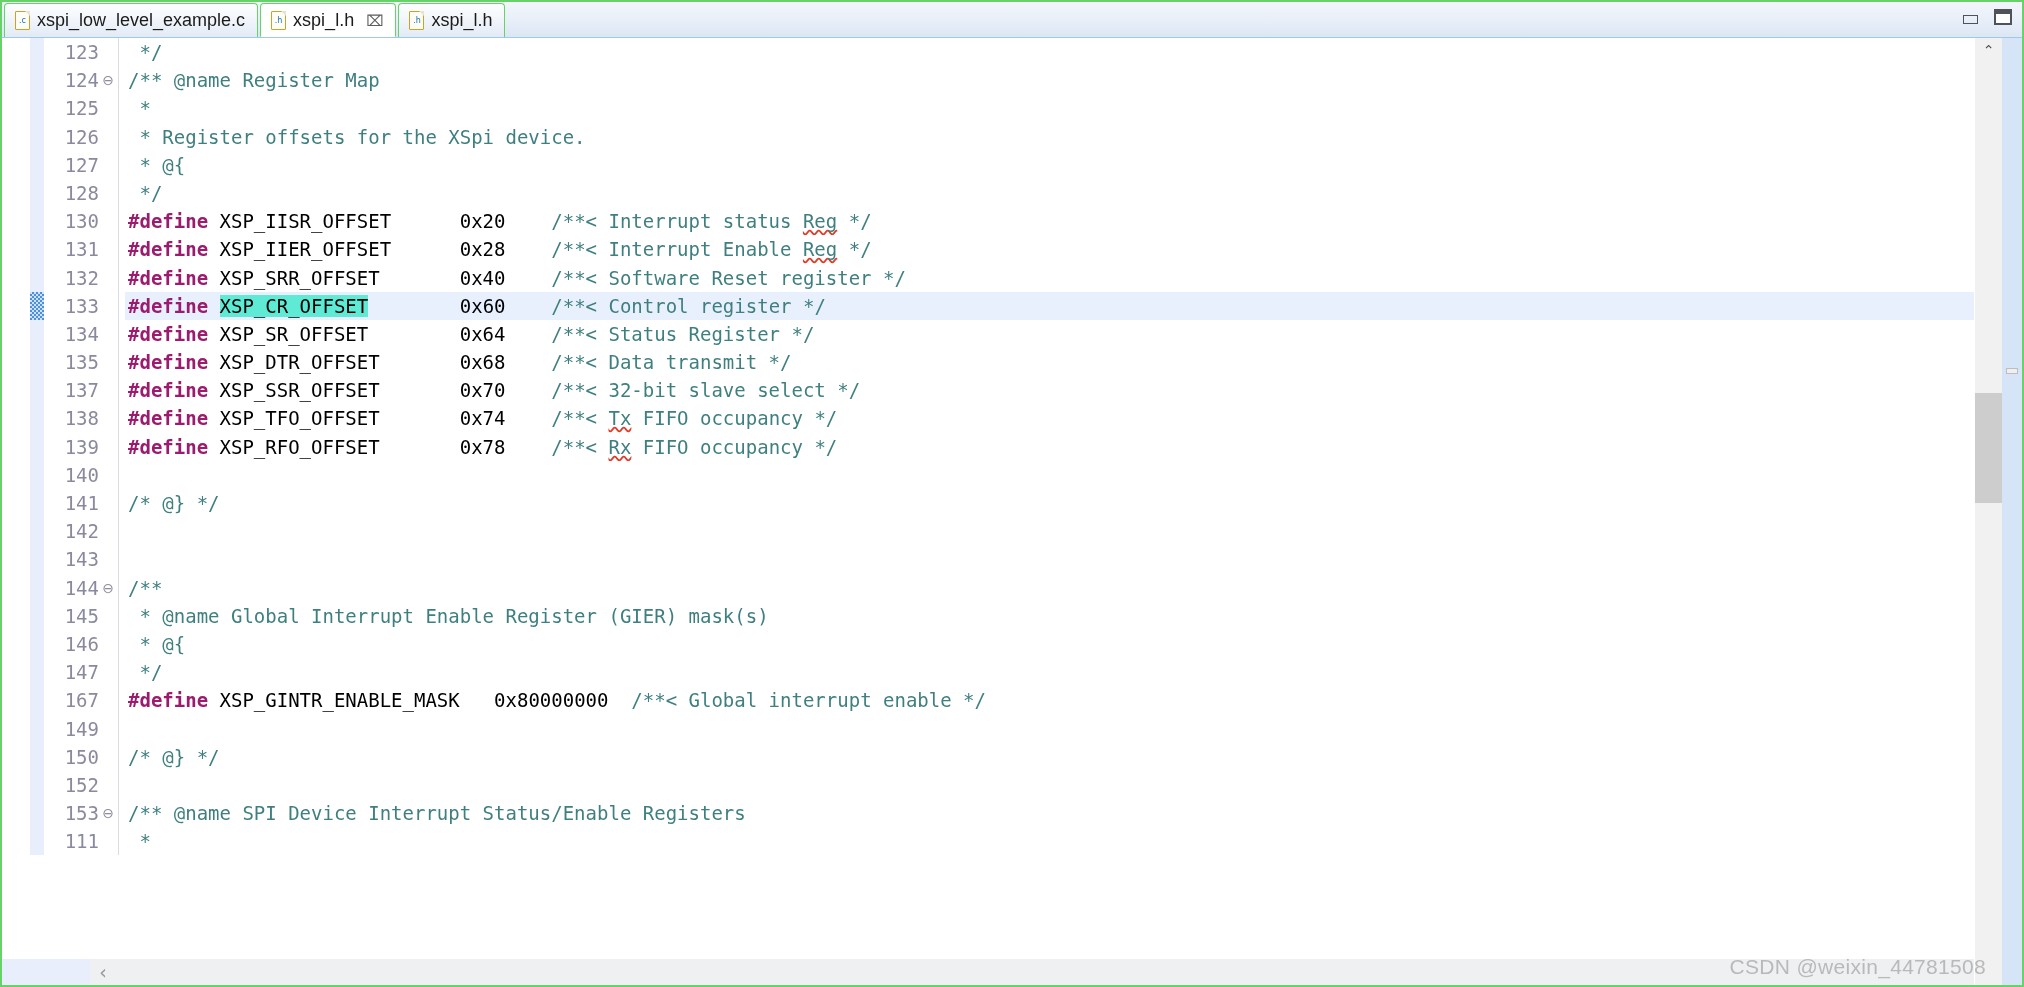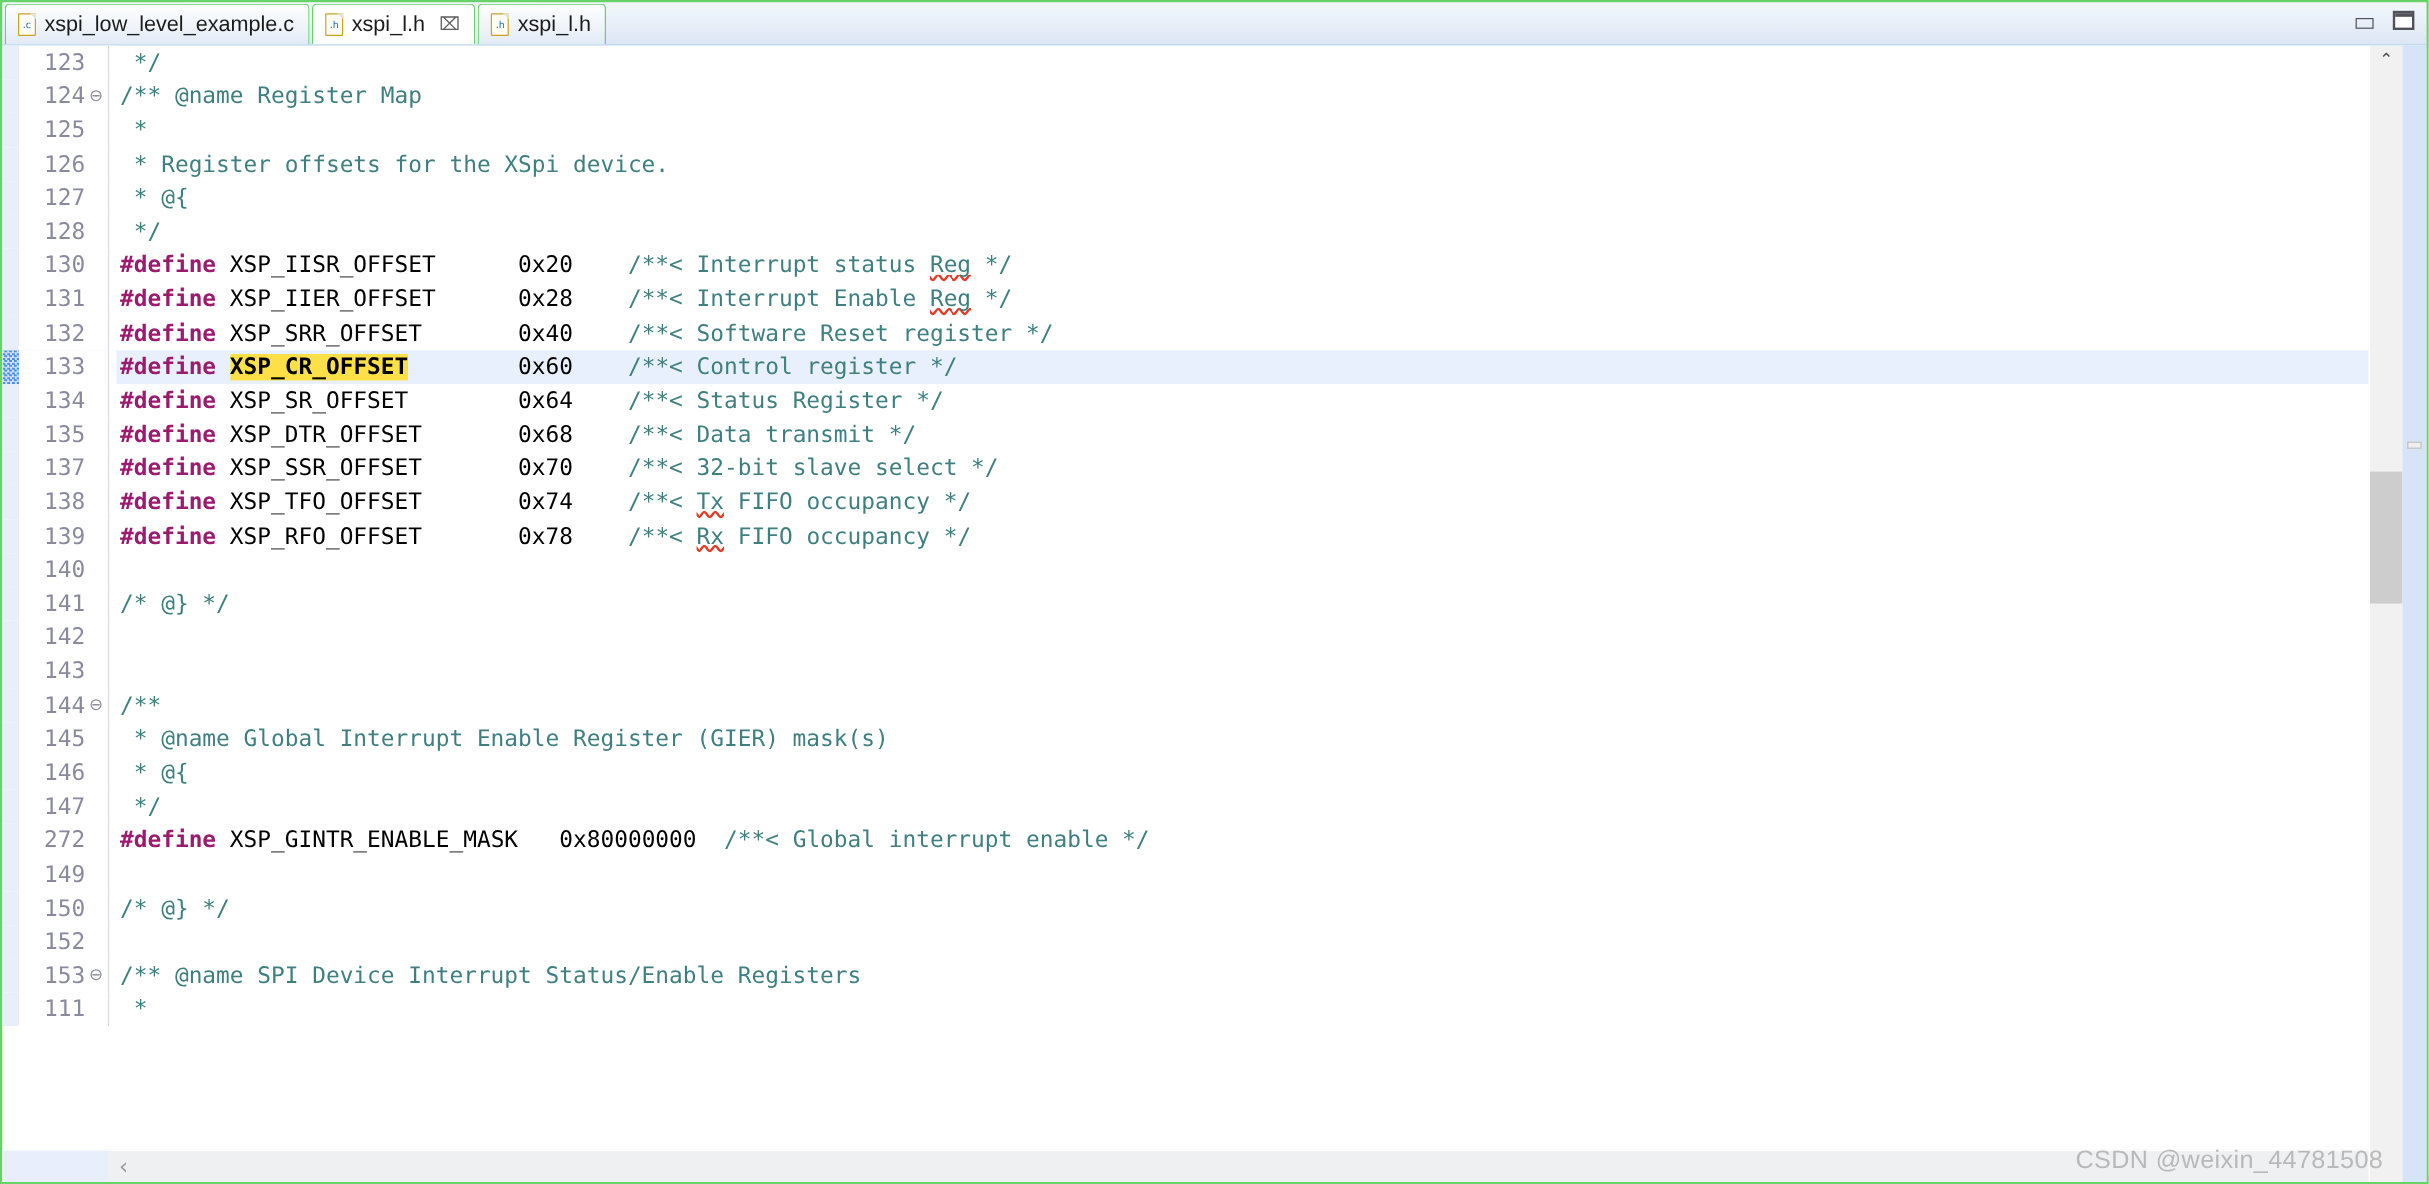--- a/index.html
+++ b/index.html
@@ -138,20 +138,21 @@
     position: relative;
     flex: 1 1 auto;
     overflow: hidden;
     display: flex;
     flex-direction: column;
   }
   .codearea {
     position: relative;
     flex: 1 1 auto;
     overflow: hidden;
+    padding-left: 28px;
   }
 
   .row {
     position: relative;
     display: flex;
     align-items: stretch;
     height: 28.2px;
     font-family: "DejaVu Sans Mono", monospace;
     font-size: 19px;
     line-height: 28.2px;
@@ -206,21 +207,21 @@
     flex: 1 1 auto;
     padding-left: 3px;
     color: #000000;
     overflow: hidden;
   }
 
   .k-define { color: #9b1b6e; font-weight: bold; }
   .k-ident  { color: #000000; }
   .k-num    { color: #000000; }
   .k-cmt    { color: #3f7f7f; }
-  .occ      { background: #fde047; font-weight: bold; }
+  .occ      { background: #5eead4; }
   .sq {
     text-decoration: underline;
     text-decoration-color: #e03c28;
     text-decoration-style: wavy;
     text-decoration-skip-ink: none;
   }
 
   
   .hscroll {
     height: 26px;
@@ -350,21 +351,21 @@
           <div class="row"><div class="marker"></div><div class="lnum">138</div><div class="fold"></div><div class="sep"></div><div class="code"><span class="k-define">#define</span><span class="k-ident"> XSP_TFO_OFFSET</span><span class="k-num">       0x74</span><span class="k-cmt">    /**&lt; </span><span class="k-cmt sq">Tx</span><span class="k-cmt"> FIFO occupancy */</span></div></div>
           <div class="row"><div class="marker"></div><div class="lnum">139</div><div class="fold"></div><div class="sep"></div><div class="code"><span class="k-define">#define</span><span class="k-ident"> XSP_RFO_OFFSET</span><span class="k-num">       0x78</span><span class="k-cmt">    /**&lt; </span><span class="k-cmt sq">Rx</span><span class="k-cmt"> FIFO occupancy */</span></div></div>
           <div class="row"><div class="marker"></div><div class="lnum">140</div><div class="fold"></div><div class="sep"></div><div class="code"></div></div>
           <div class="row"><div class="marker"></div><div class="lnum">141</div><div class="fold"></div><div class="sep"></div><div class="code"><span class="k-cmt">/* @} */</span></div></div>
           <div class="row"><div class="marker"></div><div class="lnum">142</div><div class="fold"></div><div class="sep"></div><div class="code"></div></div>
           <div class="row"><div class="marker"></div><div class="lnum">143</div><div class="fold"></div><div class="sep"></div><div class="code"></div></div>
           <div class="row"><div class="marker"></div><div class="lnum">144</div><div class="fold">⊖</div><div class="sep"></div><div class="code"><span class="k-cmt">/**</span></div></div>
           <div class="row"><div class="marker"></div><div class="lnum">145</div><div class="fold"></div><div class="sep"></div><div class="code"><span class="k-cmt"> * @name Global Interrupt Enable Register (GIER) mask(s)</span></div></div>
           <div class="row"><div class="marker"></div><div class="lnum">146</div><div class="fold"></div><div class="sep"></div><div class="code"><span class="k-cmt"> * @{</span></div></div>
           <div class="row"><div class="marker"></div><div class="lnum">147</div><div class="fold"></div><div class="sep"></div><div class="code"><span class="k-cmt"> */</span></div></div>
-          <div class="row"><div class="marker"></div><div class="lnum">272</div><div class="fold"></div><div class="sep"></div><div class="code"><span class="k-define">#define</span><span class="k-ident"> XSP_GINTR_ENABLE_MASK</span><span class="k-num">   0x80000000</span><span class="k-cmt">  /**&lt; Global interrupt enable */</span></div></div>
+          <div class="row"><div class="marker"></div><div class="lnum">167</div><div class="fold"></div><div class="sep"></div><div class="code"><span class="k-define">#define</span><span class="k-ident"> XSP_GINTR_ENABLE_MASK</span><span class="k-num">   0x80000000</span><span class="k-cmt">  /**&lt; Global interrupt enable */</span></div></div>
           <div class="row"><div class="marker"></div><div class="lnum">149</div><div class="fold"></div><div class="sep"></div><div class="code"></div></div>
           <div class="row"><div class="marker"></div><div class="lnum">150</div><div class="fold"></div><div class="sep"></div><div class="code"><span class="k-cmt">/* @} */</span></div></div>
           <div class="row"><div class="marker"></div><div class="lnum">152</div><div class="fold"></div><div class="sep"></div><div class="code"></div></div>
           <div class="row"><div class="marker"></div><div class="lnum">153</div><div class="fold">⊖</div><div class="sep"></div><div class="code"><span class="k-cmt">/** @name SPI Device Interrupt Status/Enable Registers</span></div></div>
           <div class="row"><div class="marker"></div><div class="lnum">111</div><div class="fold"></div><div class="sep"></div><div class="code"><span class="k-cmt"> *</span></div></div>
         </div>
 
       <div class="hscroll">
         <div class="hs-gutterpad"></div>
         <div class="hs-inner">

